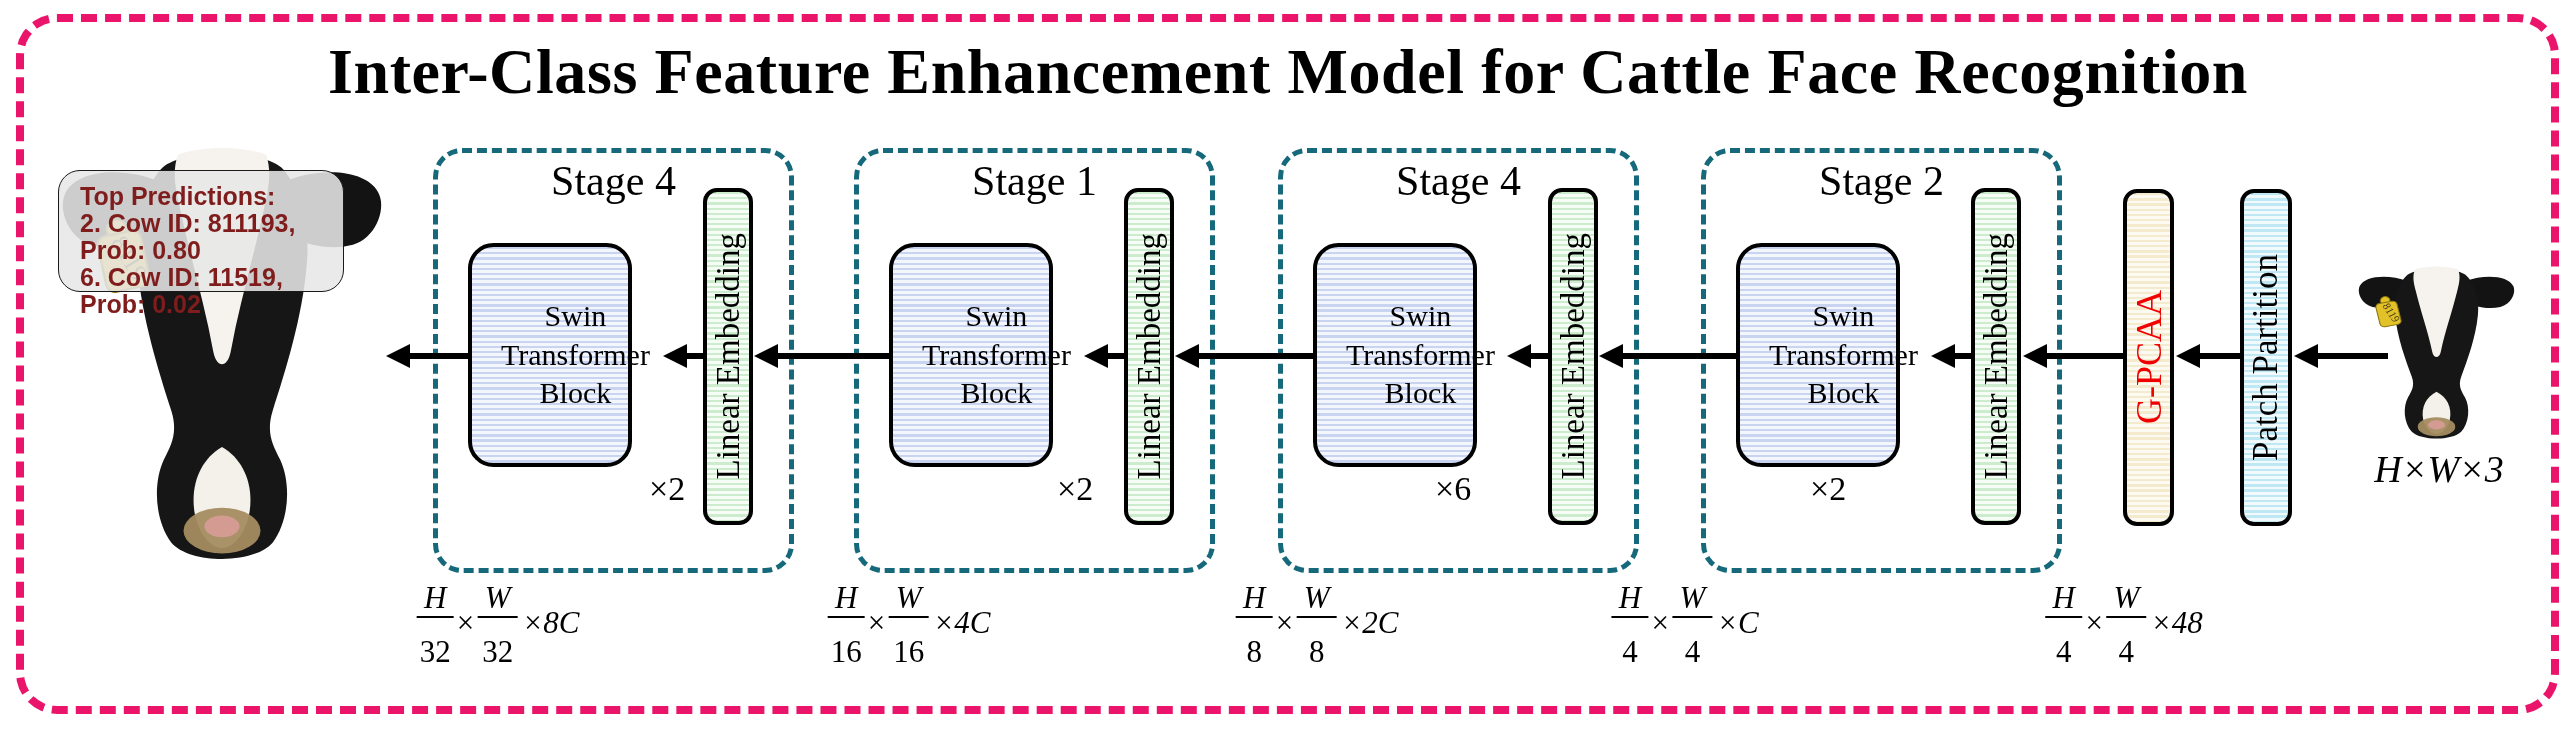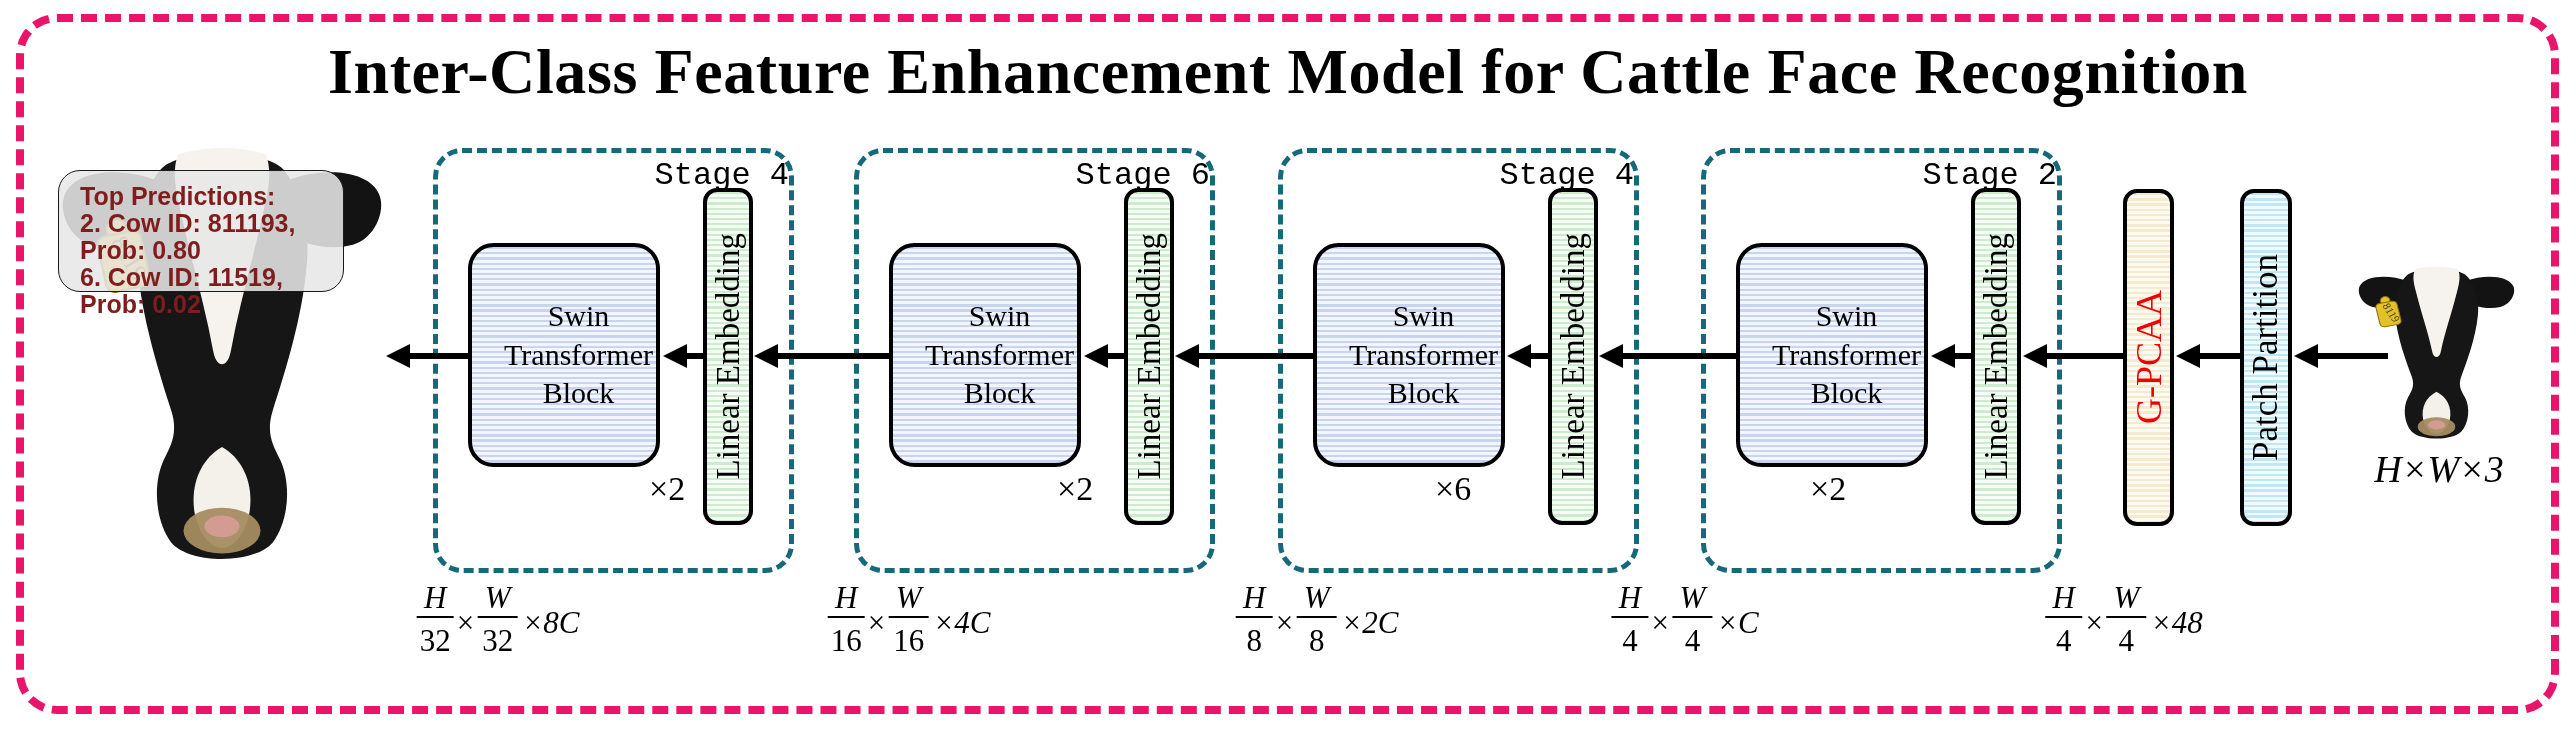--- a/index.html
+++ b/index.html
@@ -6,22 +6,22 @@
   .canvas{position:relative;width:2576px;height:730px;background:#fff;overflow:hidden;
           font-family:"Liberation Serif",serif;color:#000;}
   .outer-border{position:absolute;left:16.3px;top:14px;width:2543px;height:700px;
           border:8.7px dashed #ea156b;border-radius:41px;box-sizing:border-box;}
   .title{position:absolute;left:0;right:0;top:35px;text-align:center;
           font-size:64px;font-weight:bold;letter-spacing:0.6px;}
 
   
   .stage{position:absolute;top:148px;width:361px;height:425px;box-sizing:border-box;
          border:5.8px dashed #15697a;border-radius:29px;}
-  .stage-label{position:absolute;top:3.5px;left:0;right:0;text-align:right;font-size:32px;font-family:Liberation Mono, monospace;}
-  .swin{position:absolute;left:30px;top:90px;width:192px;height:224px;box-sizing:border-box;
+  .stage-label{position:absolute;top:3.5px;left:0;right:0;text-align:center;font-size:42px;}
+  .swin{position:absolute;left:30px;top:90px;width:164px;height:224px;box-sizing:border-box;
         border:4.7px solid #000;border-radius:25.6px;
         background:repeating-linear-gradient(180deg,#c9d4f1 0 2.3px,#f3f6fd 2.3px 5.2px);
         display:flex;align-items:center;justify-content:flex-start;padding-left:29px;}
   .swin span{display:block;width:175px;text-align:center;font-size:30px;line-height:1.28;}
   .mult{position:absolute;top:317px;font-size:34px;}
   .le{position:absolute;left:265px;top:35px;width:50px;height:337px;box-sizing:border-box;
       border:4.7px solid #000;border-radius:14px;
       background:repeating-linear-gradient(180deg,#cdeccd 0 2.3px,#f6fdf6 2.3px 5.2px);
       display:flex;align-items:center;justify-content:center;}
   .vtext{writing-mode:vertical-rl;transform:rotate(180deg);font-size:33px;white-space:nowrap;}
@@ -41,21 +41,21 @@
   .arrow{position:absolute;top:353px;height:5.8px;background:#000;}
   .arrow::before{content:"";position:absolute;left:-24.4px;top:-9.3px;width:0;height:0;
         border-top:12.2px solid transparent;border-bottom:12.2px solid transparent;
         border-right:24.4px solid #000;}
 
   
   .dim{position:absolute;top:582px;transform:translateX(-50%);
        display:flex;align-items:flex-start;font-size:31px;}
   .frac{display:flex;flex-direction:column;align-items:center;margin:0 2.3px;}
   .frac .n{font-style:italic;line-height:1.05;border-bottom:2.9px solid #000;padding:0 7px 1.7px;}
-  .frac .d{line-height:1.05;padding-top:7px;}
+  .frac .d{line-height:1.05;padding-top:18px;}
   .dim .times{margin:0 1.2px;padding-top:23px;}
   .dim .tail{font-style:italic;margin-left:2.3px;padding-top:23px;}
   .input-dim{position:absolute;left:2439px;top:447px;transform:translateX(-50%);
        font-size:38px;font-style:italic;}
 
   
   .pred{position:absolute;left:58px;top:170px;width:286px;height:122px;box-sizing:border-box;
         background:rgba(231,231,231,0.88);border:1.7px solid #1a1a1a;border-radius:22px;
         padding:11.6px 5.8px 0 21px;z-index:5;
         font-family:"Liberation Sans",sans-serif;font-weight:bold;font-size:25px;
@@ -78,21 +78,21 @@
     <div class="swin">
       <span>Swin Transformer Block</span>
     </div>
     <div class="mult" style="left:211px">×2</div>
     <div class="le">
       <span class="vtext">Linear Embedding</span>
     </div>
   </div>
 
   <div class="stage" style="left:854px">
-    <div class="stage-label">Stage 6</div>
+    <div class="stage-label">Stage 1</div>
     <div class="swin">
       <span>Swin Transformer Block</span>
     </div>
     <div class="mult" style="left:198px">×2</div>
     <div class="le">
       <span class="vtext">Linear Embedding</span>
     </div>
   </div>
 
   <div class="stage" style="left:1278px">

